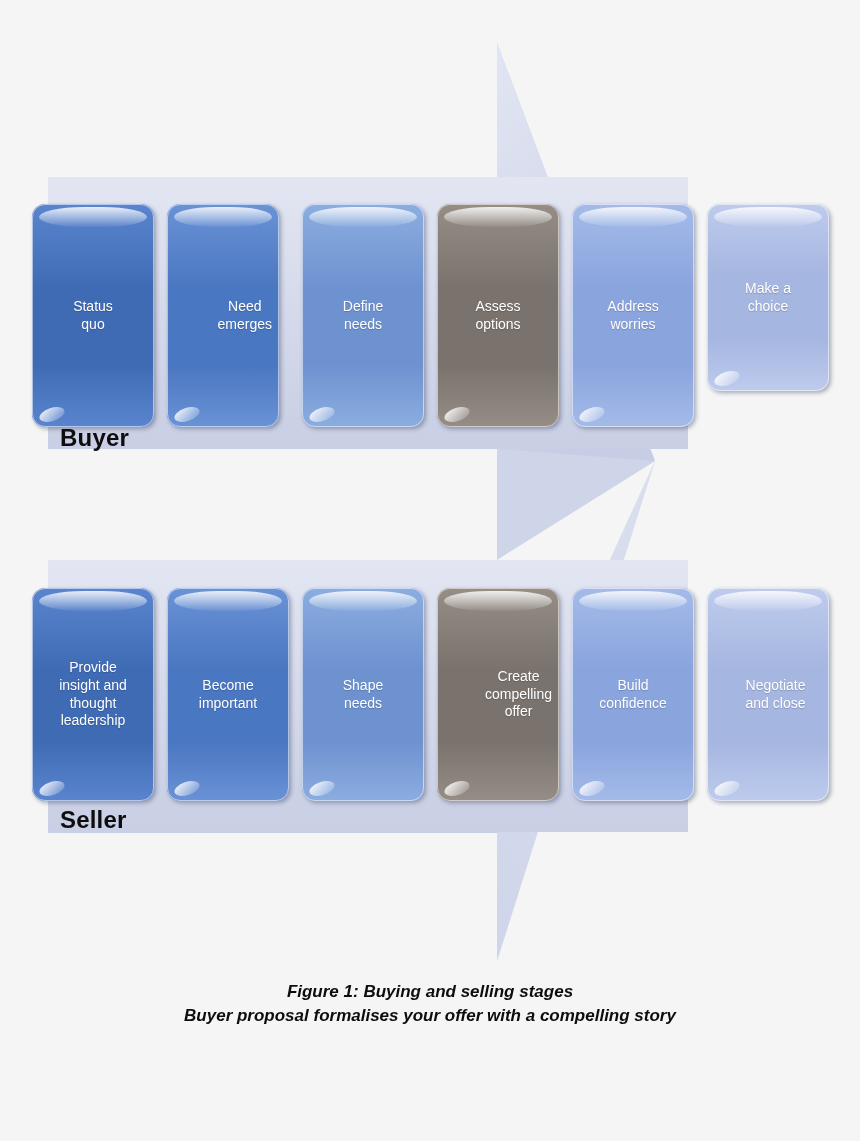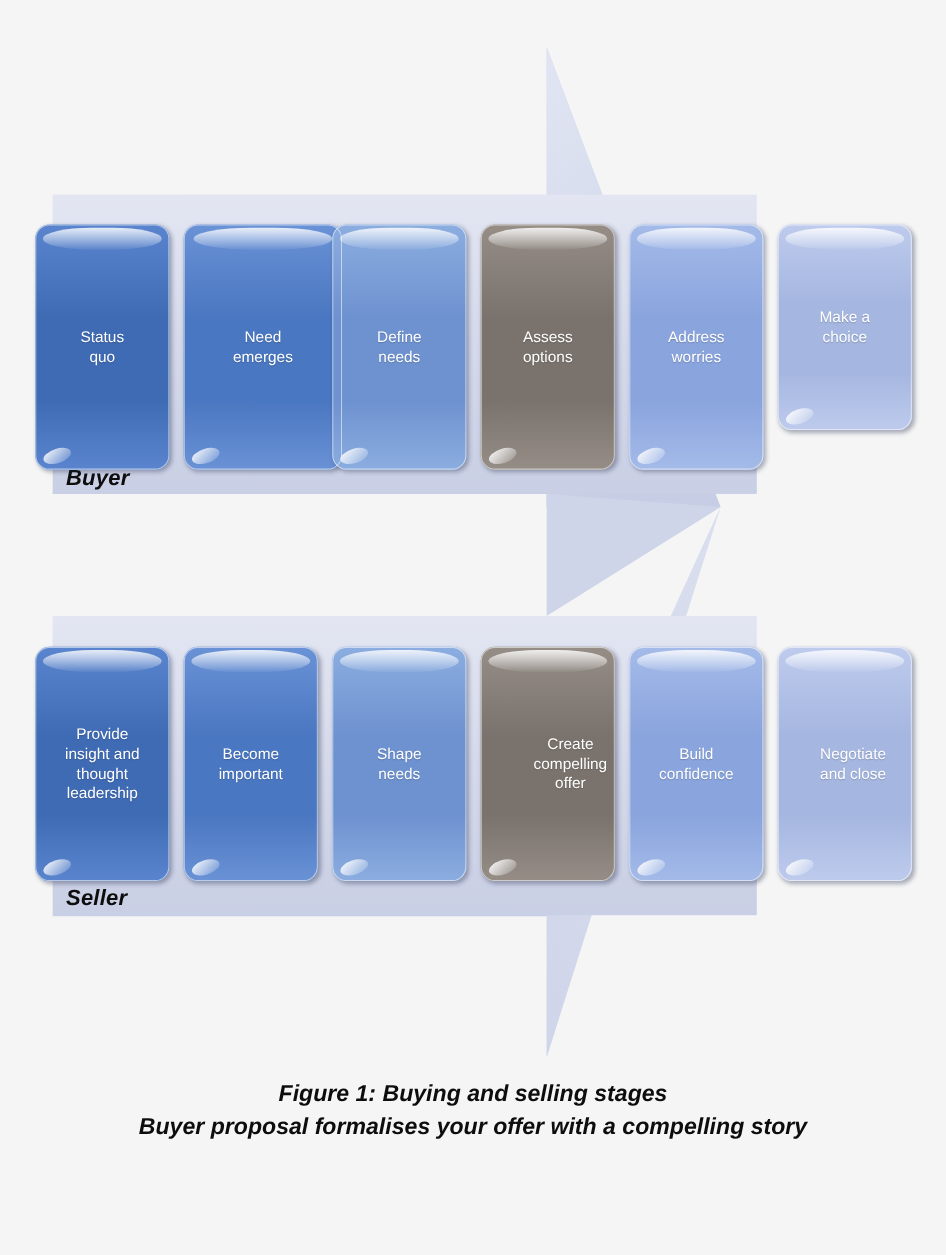--- a/index.html
+++ b/index.html
@@ -31,22 +31,21 @@
     position: absolute;
     background: linear-gradient(to bottom, #e3e6f2 0%, #d3d8ea 55%, #c9cfe4 100%);
   }
   #band-buyer  { left: 48px; top: 177px; width: 640px; height: 272px; }
   #band-seller { left: 48px; top: 560px; width: 640px; height: 272px; }
 
   
   .role-label {
     position: absolute;
     font-weight: bold;
-    font-style: italic;
-    font-size: 20px;
+    font-size: 24px;
     color: #0d0d0d;
     letter-spacing: 0.2px;
     white-space: nowrap;
   }
   #label-buyer  { left: 60px; top: 424px; }
   #label-seller { left: 60px; top: 806px; }
 
   
   .stage-box {
     position: absolute;
@@ -108,21 +107,21 @@
 
   
   #caption {
     position: absolute;
     left: 0;
     top: 980px;
     width: 860px;
     text-align: center;
     font-weight: bold;
     font-style: italic;
-    font-size: 21px;
+    font-size: 17px;
     line-height: 1.42;
     color: #0d0d0d;
   }
   #caption div { white-space: nowrap; }
 </style>
 </head>
 <body>
 
 <div id="stage">
 
@@ -156,21 +155,21 @@
   <div class="row-band" id="band-seller"></div>
 
   <div class="role-label" id="label-buyer">Buyer</div>
   <div class="role-label" id="label-seller">Seller</div>
 
   <div id="boxes">
       <div class="stage-box" style="left: 32px; width: 122px; top: 204px; height: 223px; background: linear-gradient(rgb(90, 133, 206) 0%, rgb(63, 107, 181) 38%, rgb(63, 107, 181) 72%, rgb(90, 133, 206) 100%);">
         <span class="rim"></span>
         <span class="lbl">Status<br>quo</span>
       </div>
-      <div class="stage-box" style="left: 167px; width: 144px; top: 204px; height: 223px; background: linear-gradient(rgb(106, 146, 214) 0%, rgb(74, 119, 193) 38%, rgb(74, 119, 193) 72%, rgb(106, 146, 214) 100%);">
+      <div class="stage-box" style="left: 167px; width: 112px; top: 204px; height: 223px; background: linear-gradient(rgb(106, 146, 214) 0%, rgb(74, 119, 193) 38%, rgb(74, 119, 193) 72%, rgb(106, 146, 214) 100%); justify-content: flex-end;">
         <span class="rim"></span>
         <span class="lbl">Need<br>emerges</span>
       </div>
       <div class="stage-box" style="left: 302px; width: 122px; top: 204px; height: 223px; background: linear-gradient(rgb(139, 173, 224) 0%, rgb(110, 146, 208) 38%, rgb(110, 146, 208) 72%, rgb(139, 173, 224) 100%);">
         <span class="rim"></span>
         <span class="lbl">Define<br>needs</span>
       </div>
       <div class="stage-box" style="left: 437px; width: 122px; top: 204px; height: 223px; background: linear-gradient(rgb(149, 141, 134) 0%, rgb(122, 115, 109) 38%, rgb(122, 115, 109) 72%, rgb(149, 141, 134) 100%);">
         <span class="rim"></span>
         <span class="lbl">Assess<br>options</span>

